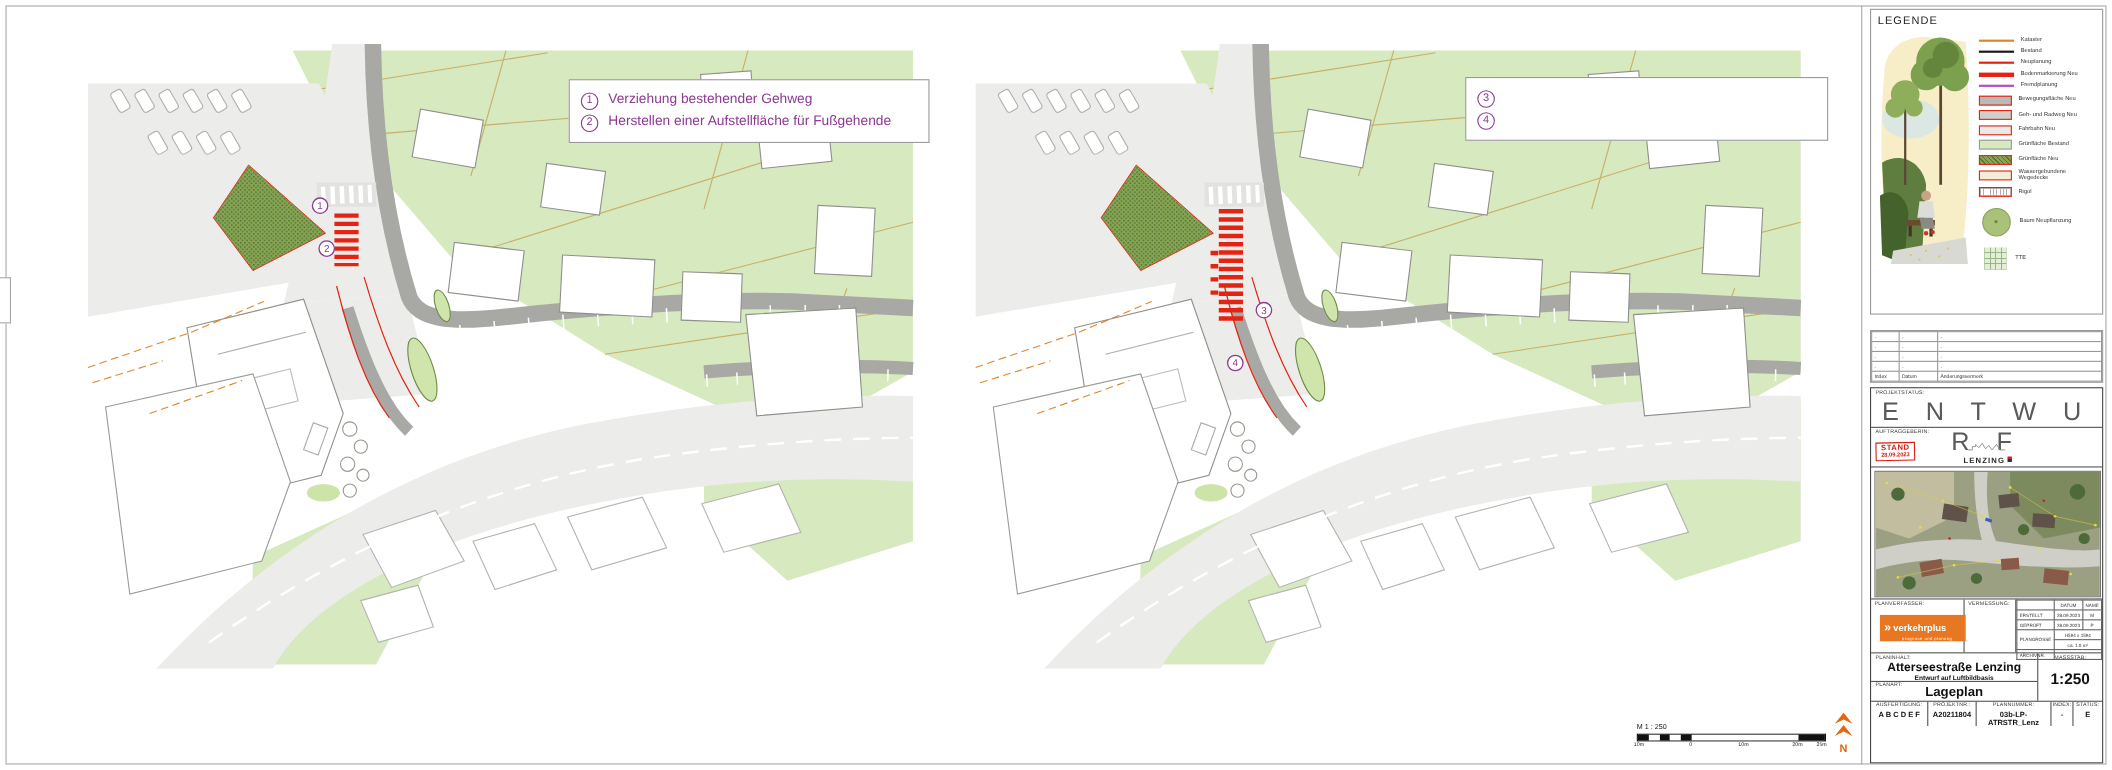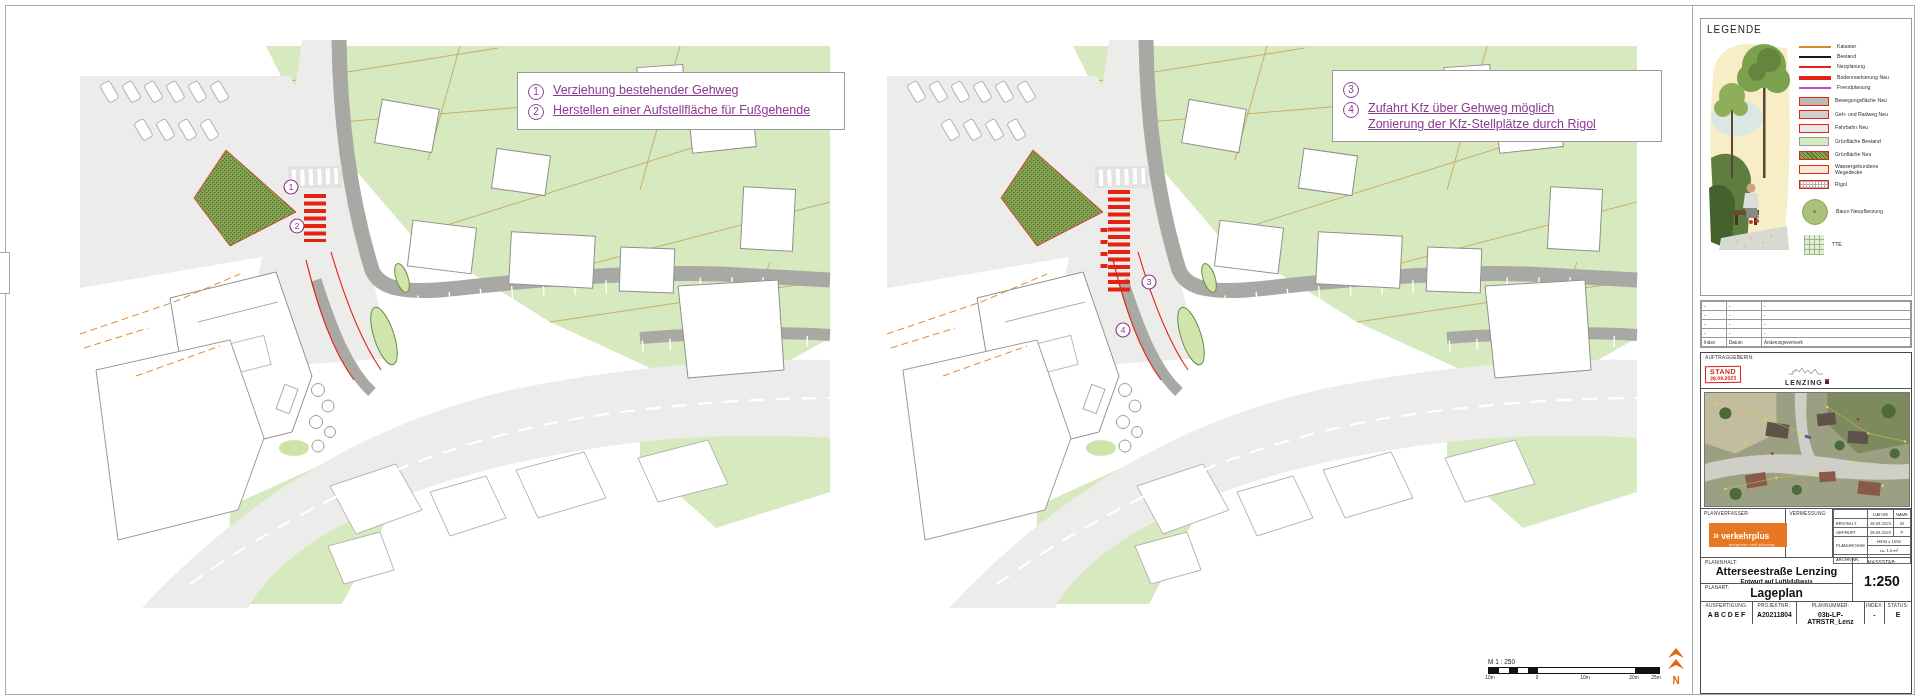--- a/index.html
+++ b/index.html
@@ -8,35 +8,35 @@
   #panel-sep{position:absolute;left:1692px;top:5px;height:690px;width:0;border-left:1px solid #a8a8a8;}
   #fold-mark{position:absolute;left:0;top:252px;width:9px;height:40px;background:#fff;border:1px solid #a8a8a8;border-left:none;}
 
   .plan{position:absolute;width:758px;}
   .plan-title{font-size:13px;color:#1a1a1a;margin:0 0 3px 2px;letter-spacing:.2px;}
   .map{display:block;width:758px;height:568px;}
 
   .notebox{position:absolute;background:#fff;border:1px solid #9a9a9a;padding:7px 10px 6px 10px;box-sizing:border-box;}
   .note-row{display:flex;gap:9px;margin:3px 0;color:#8c3a92;font-size:12.5px;line-height:1.25;}
   .cnum{flex:0 0 auto;width:14px;height:14px;border:1.2px solid #8c3a92;border-radius:50%;font-size:10px;line-height:14px;text-align:center;margin-top:1px;}
-  .ntext div{white-space:nowrap;text-decoration:underline;}
+  .ntext div{white-space:nowrap;}
 
   
   #scalebar{position:absolute;left:1488px;top:658px;width:178px;}
   #scalebar .sb-label{font-size:6.5px;color:#222;margin-bottom:2px;}
   #sb-bar{position:relative;width:170px;height:5px;border:1px solid #111;background:#fff;}
   #sb-bar .seg{position:absolute;top:0;height:5px;}
   #sb-ticks{position:relative;width:170px;height:8px;}
   #sb-ticks span{position:absolute;top:1px;font-size:4.8px;color:#222;transform:translateX(-50%);}
   #north{position:absolute;left:1664px;top:646px;width:24px;text-align:center;}
   #north .nletter{color:#e8650d;font-weight:bold;font-size:10px;line-height:9px;}
 
   
   .rp-box{position:absolute;left:1700px;width:212px;background:#fff;box-sizing:border-box;}
-  #legend-box{top:8px;height:278px;border:1px solid #9a9a9a;padding:5px 6px;margin-top:10px;}
+  #legend-box{top:8px;height:278px;border:1px solid #9a9a9a;padding:5px 6px;}
   #legend-title{font-size:10px;letter-spacing:1px;color:#222;margin-bottom:3px;}
   #legend-flex{display:flex;gap:6px;}
   #legend-items{flex:1;padding-top:6px;}
   .lg-row{display:flex;align-items:center;gap:6px;margin-bottom:4.5px;}
   .lg-line{width:32px;flex:0 0 auto;}
   .lg-sw{width:30px;height:9px;flex:0 0 auto;box-sizing:border-box;}
   .lg-label{font-size:5.2px;color:#333;line-height:1.1;}
   .sw-gruen{background-color:#86a554;background-image:repeating-linear-gradient(45deg,rgba(45,75,20,.55) 0 1px,transparent 1px 3px);}
   .sw-rigol{background-color:#fff;background-image:repeating-linear-gradient(0deg,#b0b0ad 0 .8px,transparent .8px 3px),repeating-linear-gradient(90deg,#b0b0ad 0 .8px,transparent .8px 3px);}
   .lg-sym-row{display:flex;align-items:center;gap:8px;margin:10px 0 0 0;}
@@ -259,24 +259,20 @@
           <div>Herstellen einer Aufstellfläche für Fußgehende</div>
         </span>
       </div>
     </div>
   <div class="notebox" style="left:1332px;top:70px;width:330px;">
       <div class="note-row">
         <span class="cnum">3</span>
       </div>
       <div class="note-row">
         <span class="cnum">4</span>
-        <span class="ntext">
-          <div>Zufahrt Kfz über Gehweg möglich</div>
-          <div>Zonierung der Kfz-Stellplätze durch Rigol</div>
-        </span>
       </div>
     </div>
 
   <div id="scalebar">
     <div class="sb-label">M 1 : 250</div>
     <div id="sb-bar">
       <div class="seg" style="left:0;width:9.8px;background:#111;"></div>
       <div class="seg" style="left:9.8px;width:9.8px;background:#fff;"></div>
       <div class="seg" style="left:19.6px;width:9.8px;background:#111;"></div>
       <div class="seg" style="left:29.4px;width:9.8px;background:#fff;"></div>
@@ -433,20 +429,24 @@
           <tr>
             <td class="c0">Index</td>
             <td class="c1">Datum</td>
             <td class="c2">Änderungsvermerk</td>
           </tr>
         </tbody>
       </table>
   </div>
 
   <div class="rp-box" id="titleblock">
+    <div class="tb-row" id="tb-status">
+      <div class="tb-label">PROJEKTSTATUS:</div>
+      <div id="entwurf">E N T W U R F</div>
+    </div>
     <div class="tb-row" id="tb-client">
       <div class="tb-label">AUFTRAGGEBERIN:</div>
       <div id="stand-stamp">
         <div class="s1">STAND</div>
         <div class="s2">28.09.2023</div>
       </div>
       <div id="lenzing-logo">
         <svg width="40" height="10" viewBox="0 0 40 10">
             <path d="M2,9 L6,9 L6,6 L9,6 L9,4 L12,7 L15,3 L18,8 L21,5 L24,9 L28,4 L31,9 L36,9" stroke="#8a8a84" stroke-width="0.8" fill="none"></path>
           </svg>

